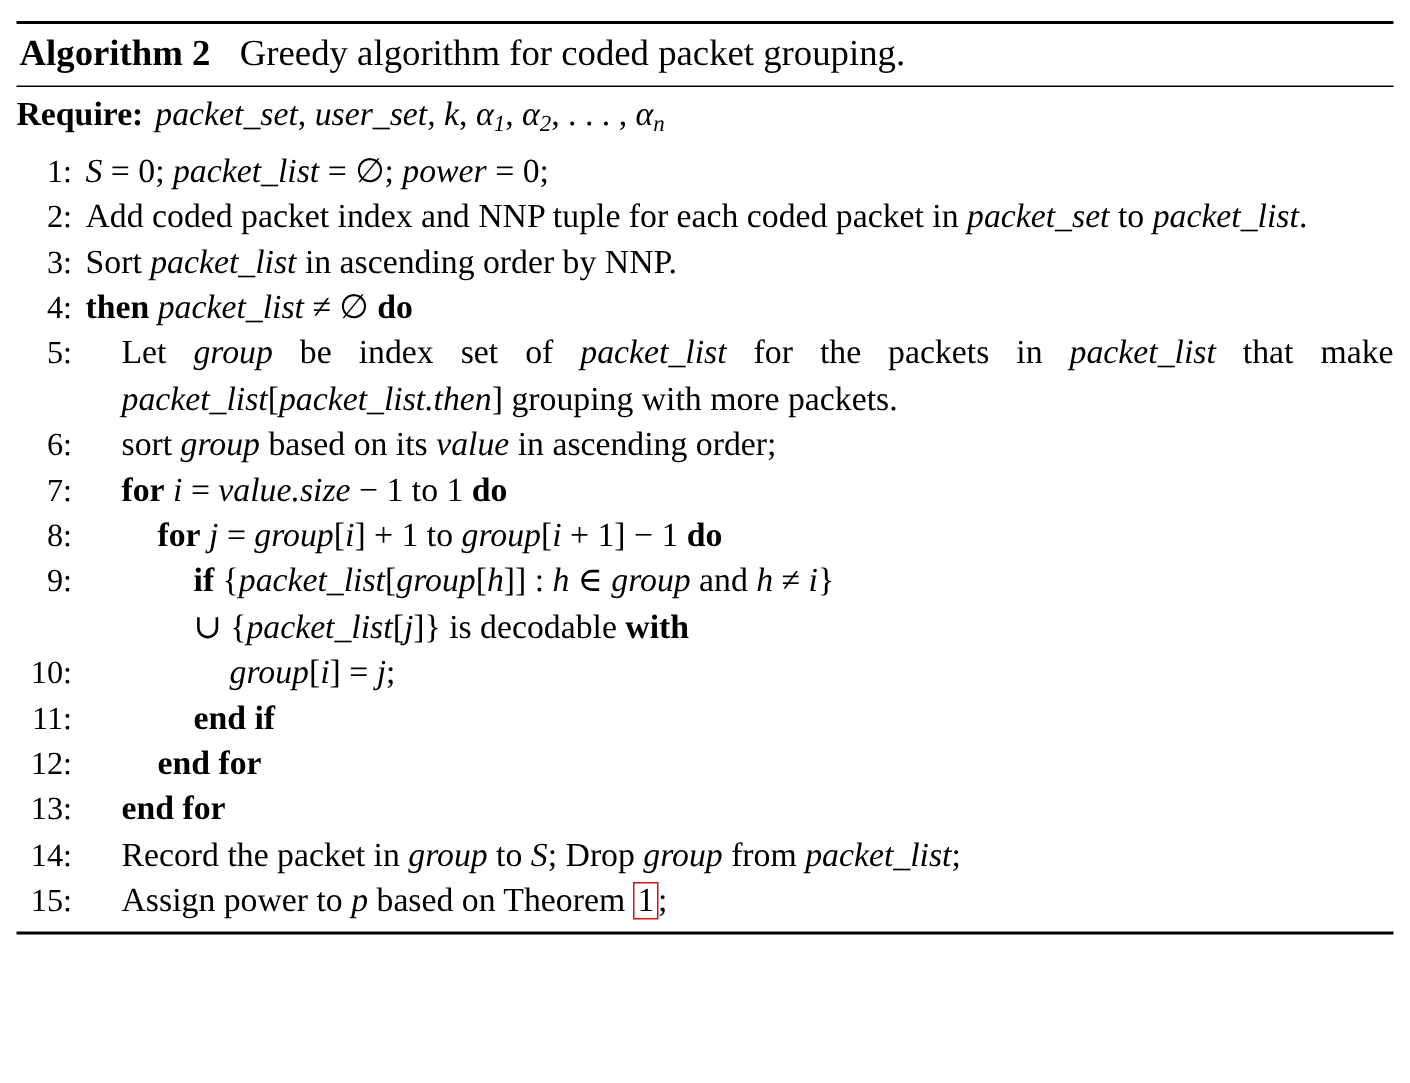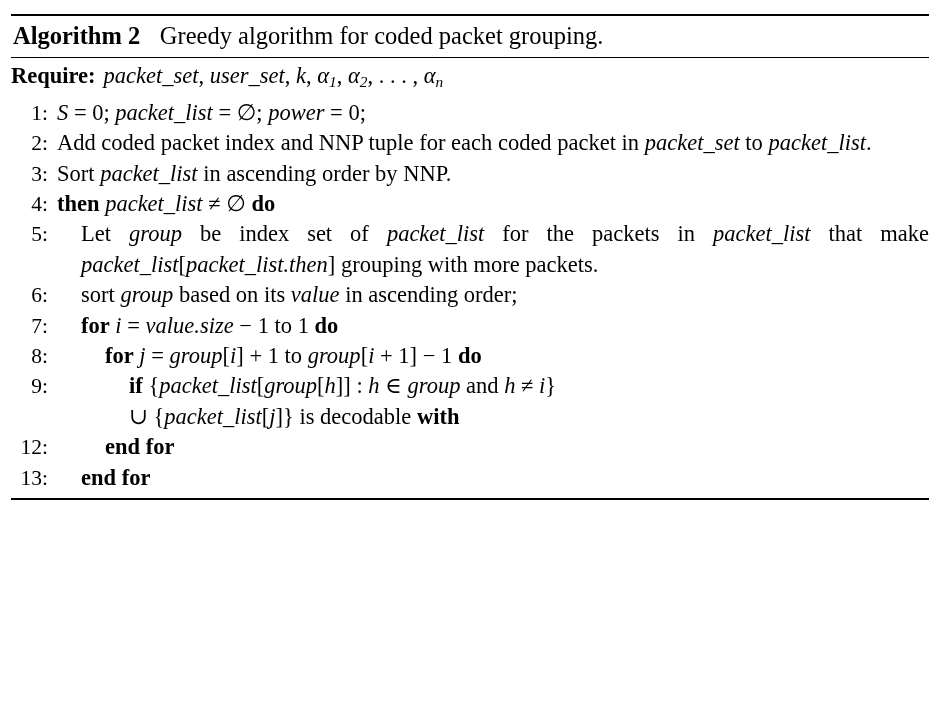--- a/index.html
+++ b/index.html
@@ -167,33 +167,49 @@
     <div class="ln">
       <div class="num">8:</div>
       <div class="txt ind2"><b>for</b> <i>j</i> = <i>group</i>[<i>i</i>] + 1 to <i>group</i>[<i>i</i> + 1] − 1 <b>do</b></div>
     </div>
 
     <div class="ln">
       <div class="num">9:</div>
       <div class="txt ind3"><b>if</b> {<i>packet_list</i>[<i>group</i>[<i>h</i>]] : <i>h</i> ∈ <i>group</i> and <i>h</i> ≠ <i>i</i>}<br>∪ {<i>packet_list</i>[<i>j</i>]} is decodable <b>with</b></div>
     </div>
 
-
+    <div class="ln">
+      <div class="num">10:</div>
+      <div class="txt ind4"><i>group</i>[<i>i</i>] = <i>j</i>;</div>
+    </div>
+
+    <div class="ln">
+      <div class="num">11:</div>
+      <div class="txt ind3"><b>end if</b></div>
+    </div>
 
     <div class="ln">
       <div class="num">12:</div>
       <div class="txt ind2"><b>end for</b></div>
     </div>
 
     <div class="ln">
       <div class="num">13:</div>
       <div class="txt ind1"><b>end for</b></div>
     </div>
 
-
+    <div class="ln">
+      <div class="num">14:</div>
+      <div class="txt ind1">Record the packet in <i>group</i> to <i>S</i>; Drop <i>group</i> from <i>packet_list</i>;</div>
+    </div>
+
+    <div class="ln">
+      <div class="num">15:</div>
+      <div class="txt ind1">Assign power to <i>p</i> based on Theorem <span class="reflink">1</span>;</div>
+    </div>
 
 
 
   </div>
 
   <div class="rule-bottom"></div>
 
 </div>
 
 </body></html>

